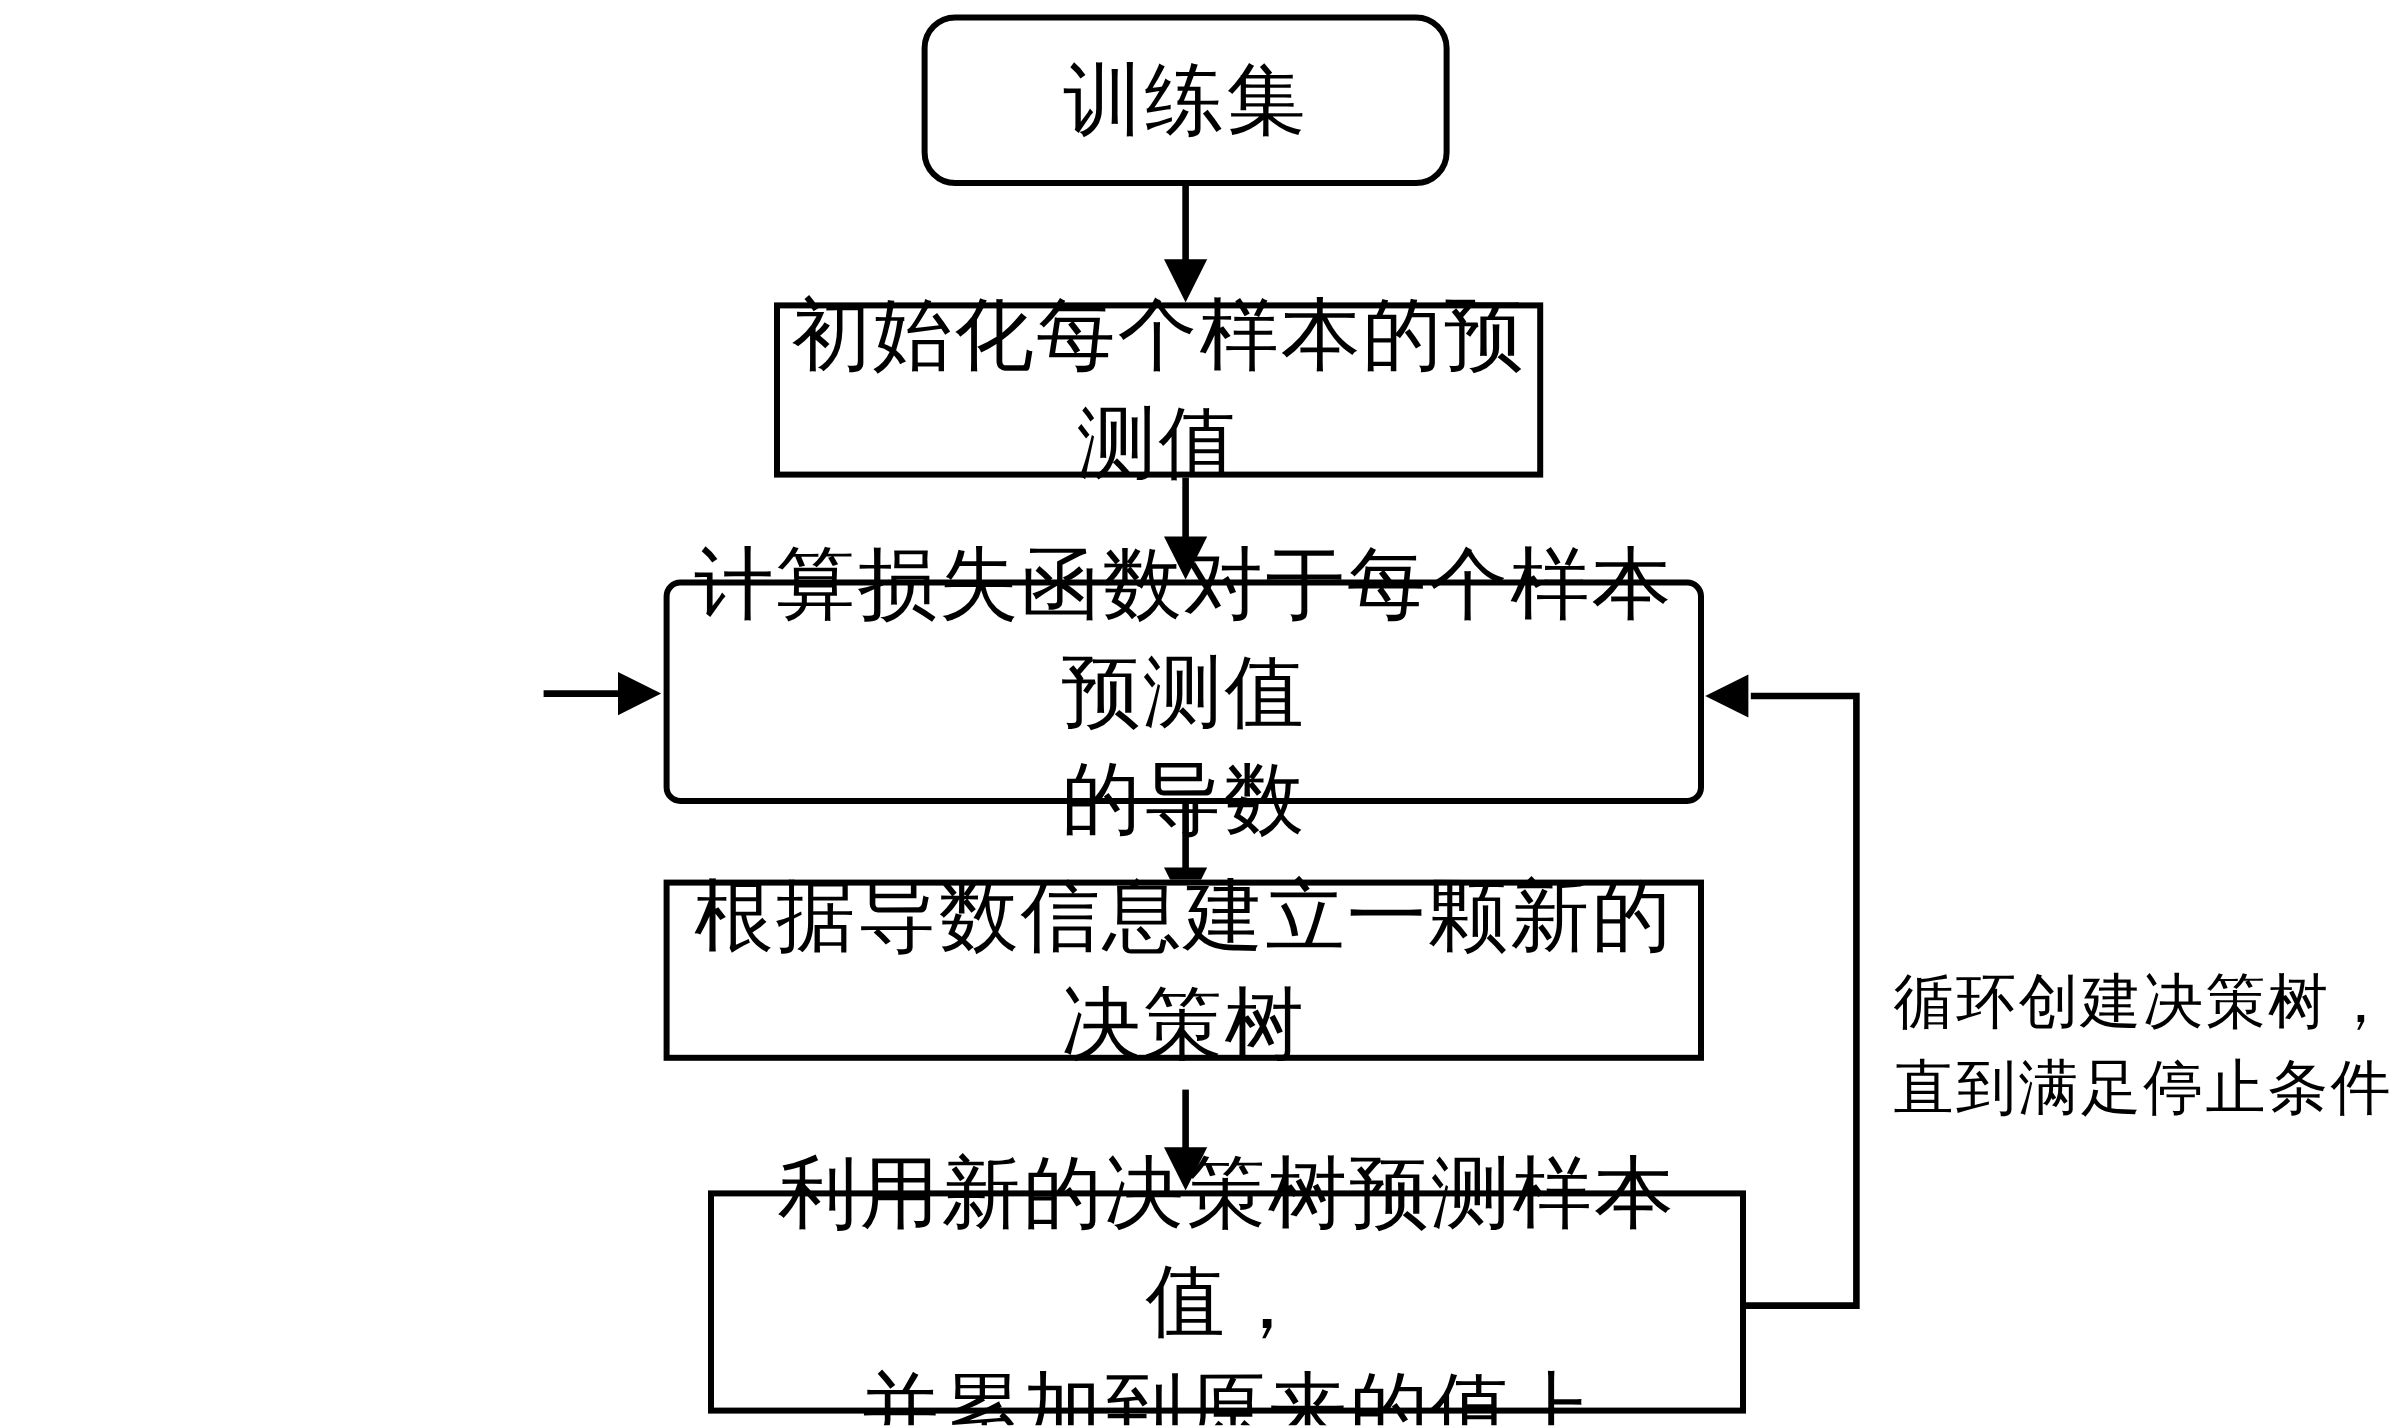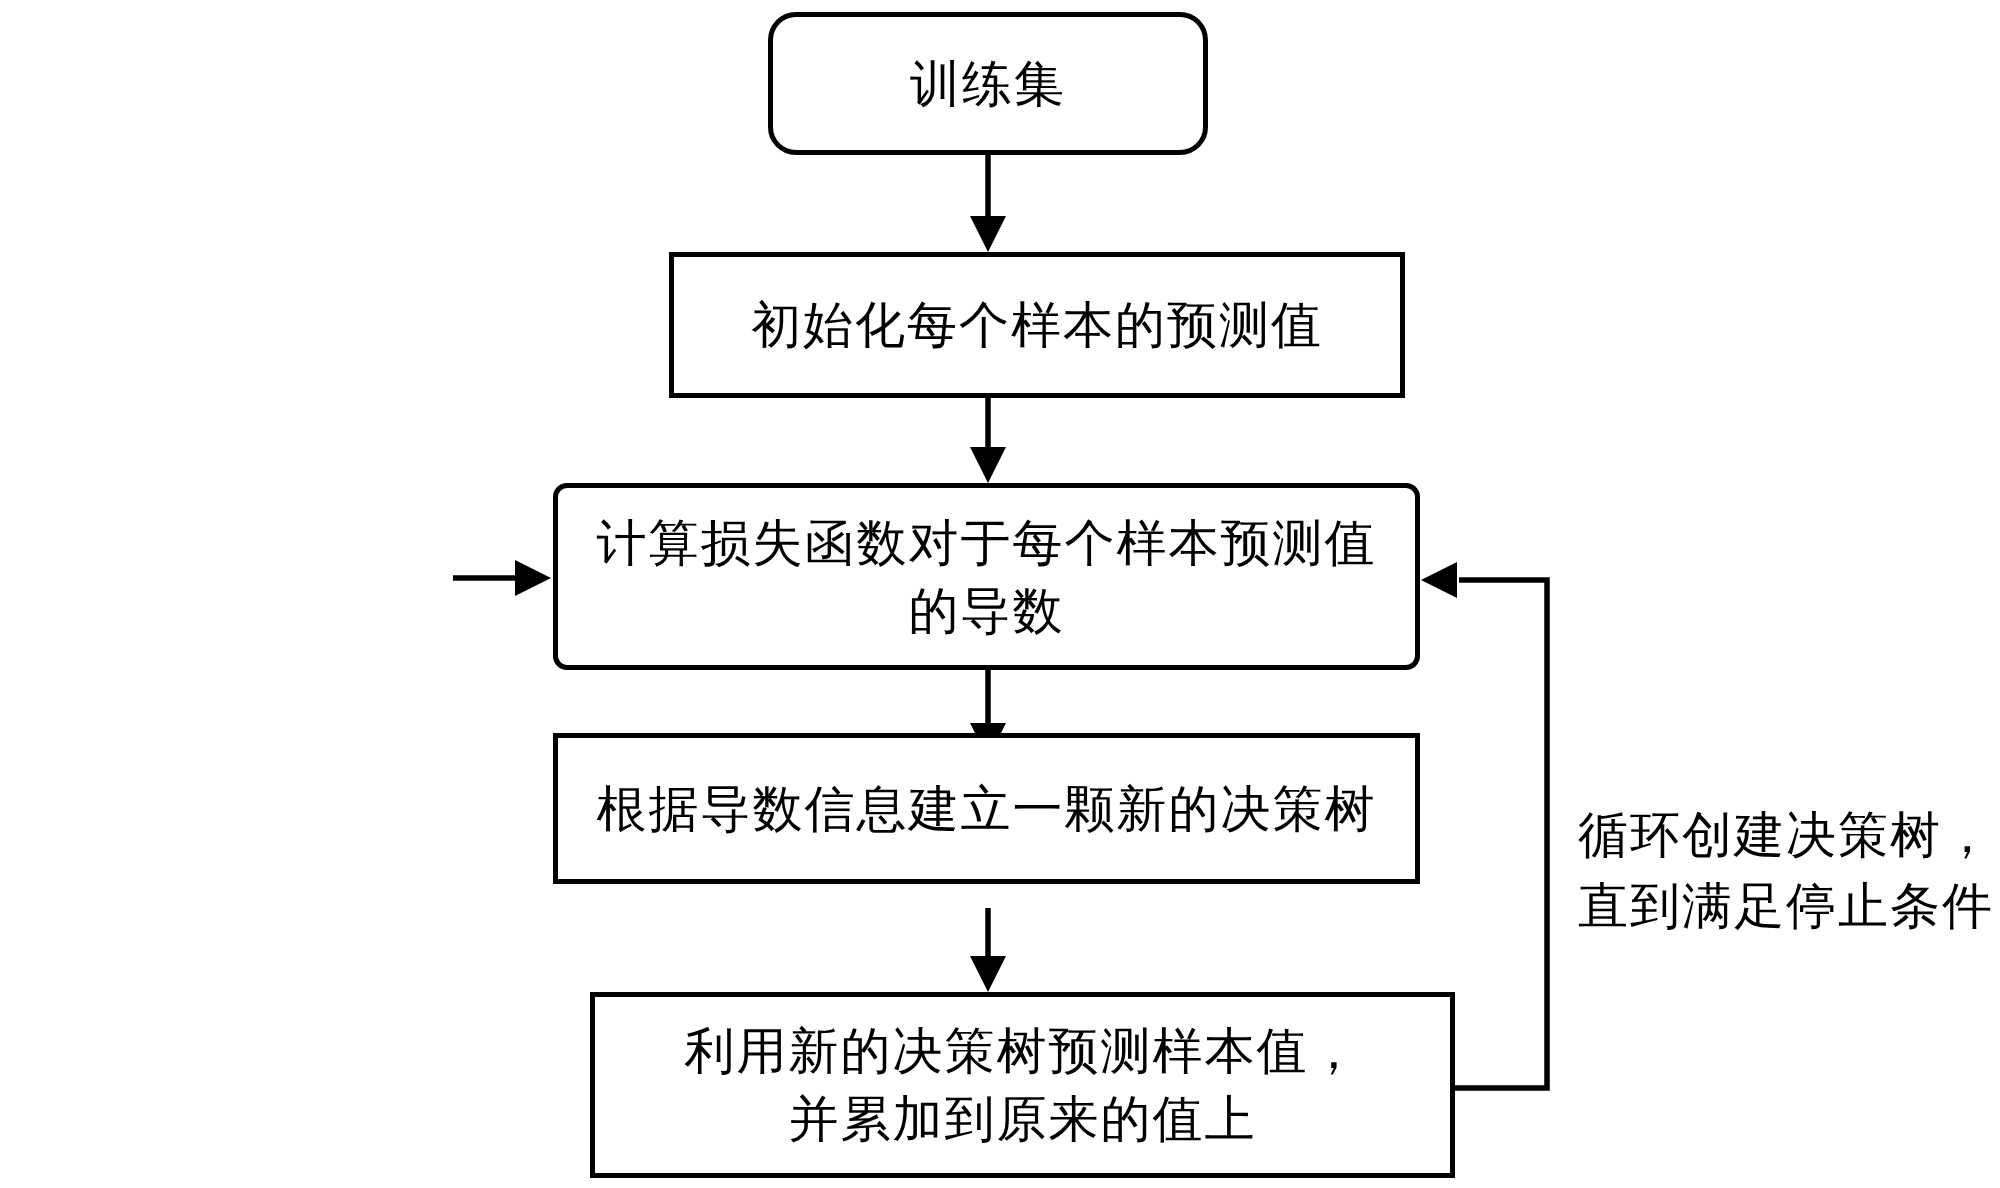--- a/index.html
+++ b/index.html
@@ -14,29 +14,29 @@
   }
   .node {
     position: absolute;
     box-sizing: border-box;
     border: 5px solid #000000;
     background: #ffffff;
     display: flex;
     align-items: center;
     justify-content: center;
     text-align: center;
-    font-size: 50px;
+    font-size: 66px;
     line-height: 1.36;
     white-space: pre-line;
     letter-spacing: 2px;
   }
   .rounded { border-radius: 28px; }
 
   #node-training { left: 768px; top: 12px;  width: 440px; height: 143px; }
-  #node-init     { left: 645px; top: 252px; width: 736px; height: 146px; margin-left: 24px; }
+  #node-init     { left: 645px; top: 252px; width: 641px; height: 146px; }
   #node-grad     { left: 553px; top: 483px; width: 867px; height: 187px; border-radius: 14px; }
   #node-loss     { left: 8px;   top: 503px; width: 447px; height: 147px; }
   #node-tree     { left: 553px; top: 733px; width: 867px; height: 151px; }
   #node-update   { left: 558px; top: 992px; width: 865px; height: 186px; margin-left: 32px; }
 
   .note {
     position: absolute;
     left: 1578px;
     top: 800px;
     width: 420px;

